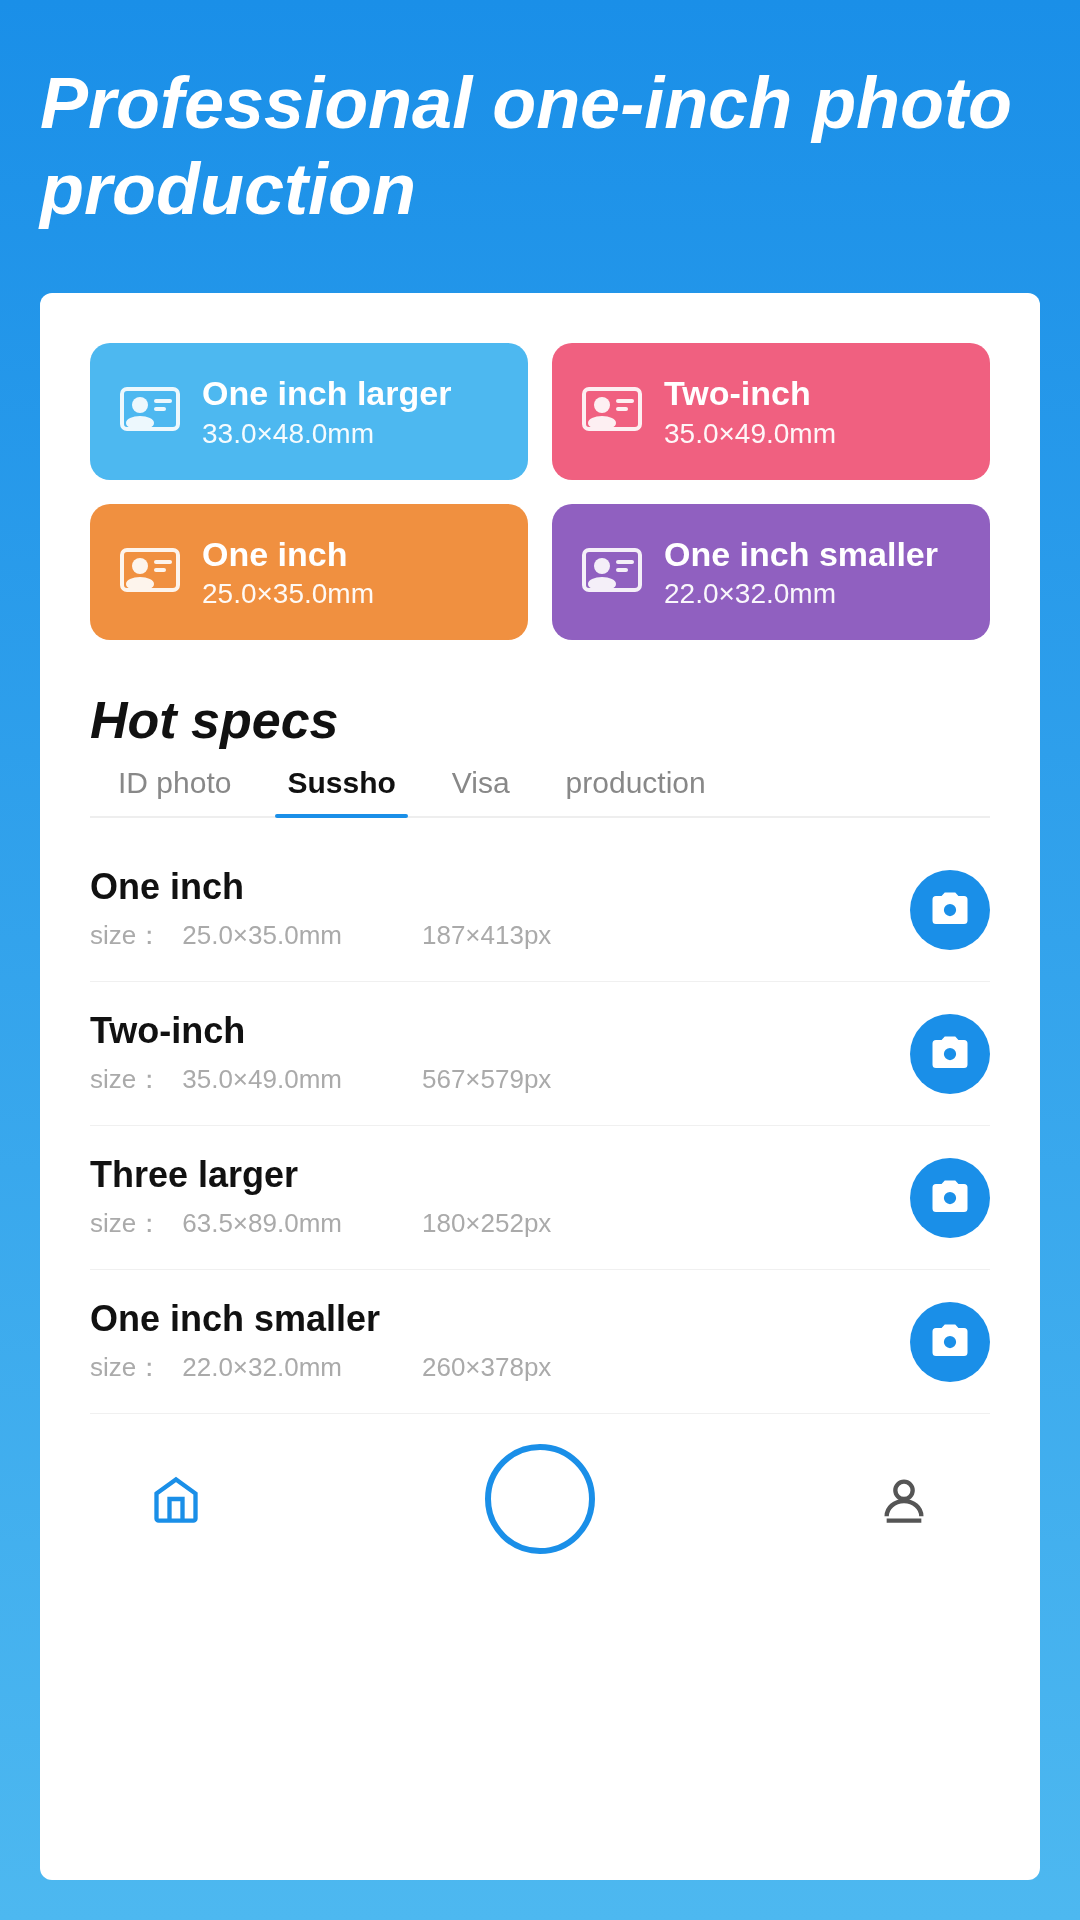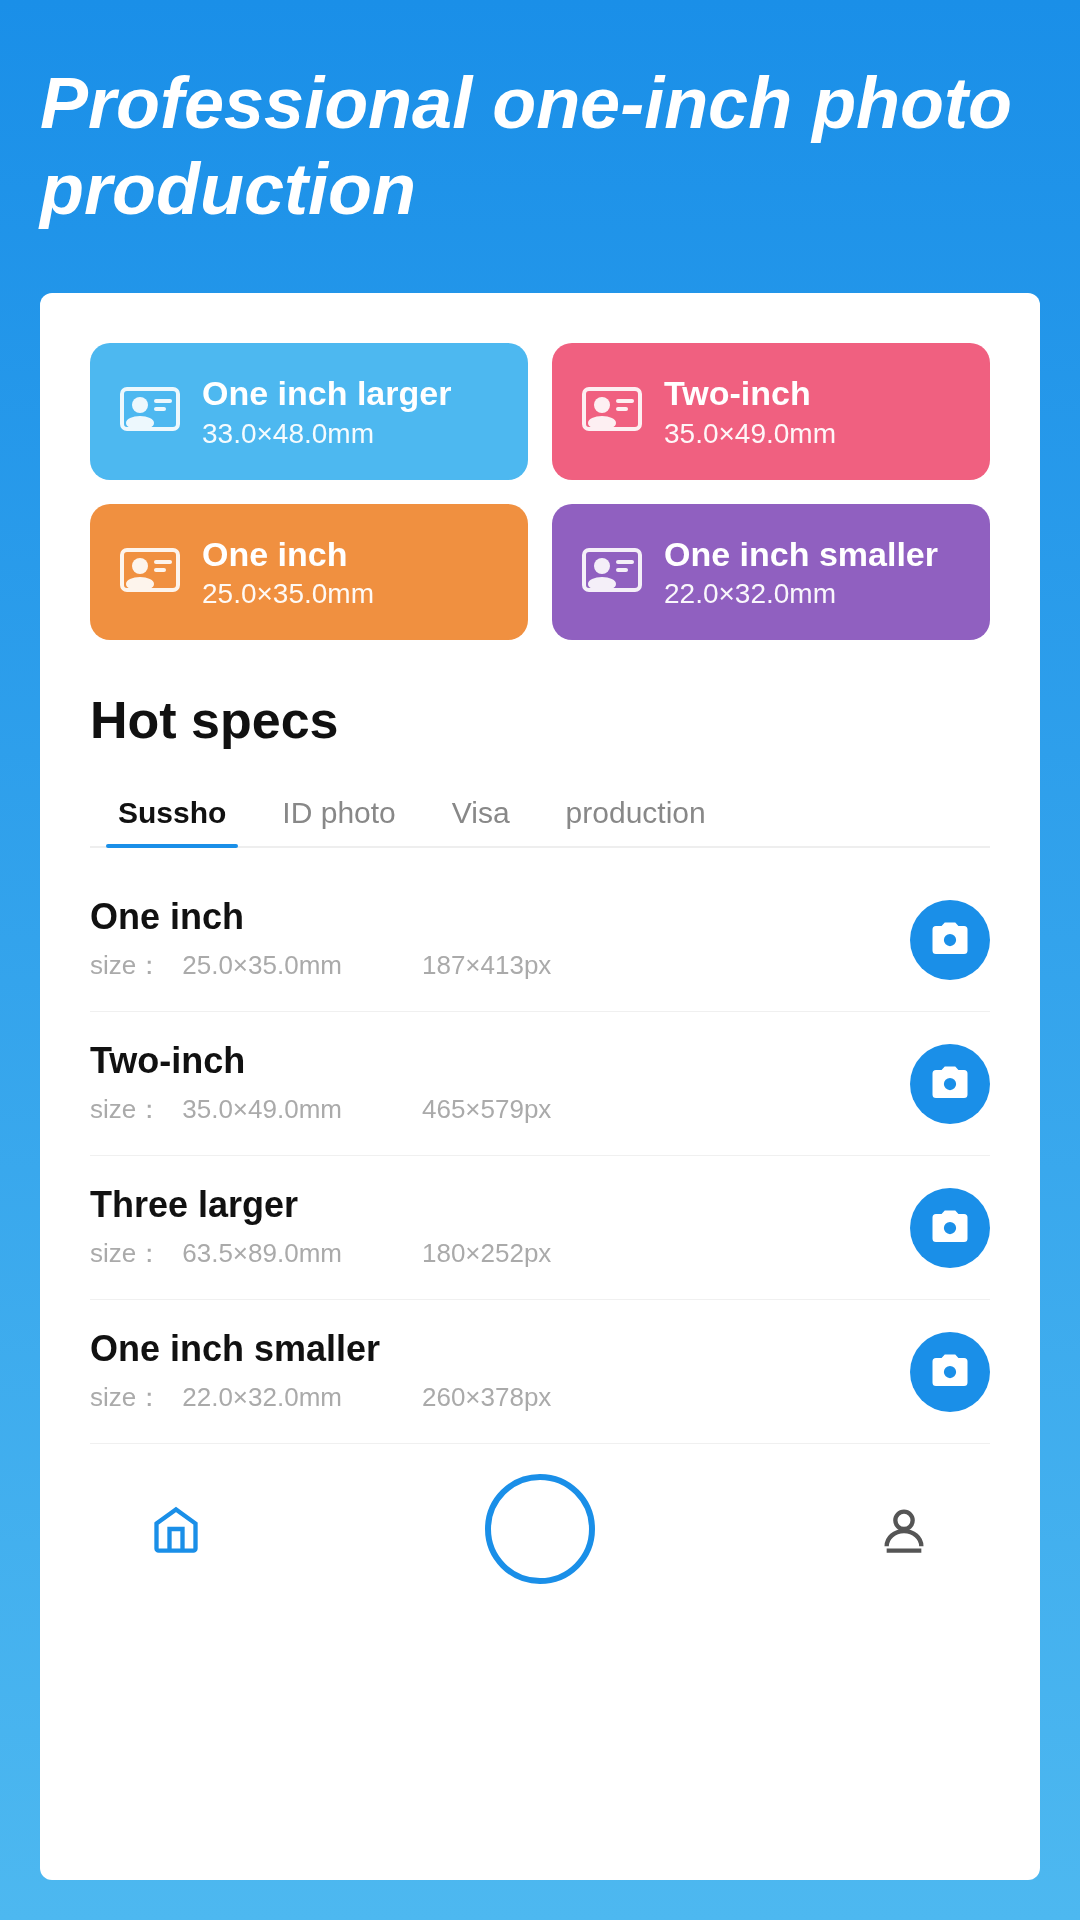--- a/index.html
+++ b/index.html
@@ -79,21 +79,21 @@
     .photo-card-size {
       font-size: 28px;
       margin-top: 4px;
       opacity: 0.95;
     }
 
     .section-title {
       font-size: 52px;
       font-weight: 800;
       color: #111;
-      margin-bottom: 30px;
+      font-style: italic;
     }
 
     .tabs {
       display: flex;
       gap: 0;
       border-bottom: 2px solid #eee;
       margin-bottom: 20px;
     }
 
     .tab {
@@ -289,22 +289,22 @@
         <div class="photo-card-title">One inch smaller</div>
         <div class="photo-card-size">22.0×32.0mm</div>
       </div>
     </div>
 
   </div>
 
   <div class="section-title">Hot specs</div>
 
   <div class="tabs">
+    <div class="tab">ID photo</div>
     <div class="tab active">Sussho</div>
-    <div class="tab">ID photo</div>
     <div class="tab">Visa</div>
     <div class="tab">production</div>
   </div>
 
   <div class="spec-list">
 
     <div class="spec-item">
       <div class="spec-item-left">
         <div class="spec-item-name">One inch</div>
         <div class="spec-item-details">
@@ -319,21 +319,21 @@
         </svg>
       </div>
     </div>
 
     <div class="spec-item">
       <div class="spec-item-left">
         <div class="spec-item-name">Two-inch</div>
         <div class="spec-item-details">
           <span class="spec-label">size：</span>
           <span class="spec-mm">35.0×49.0mm</span>
-          <span class="spec-px">465×579px</span>
+          <span class="spec-px">567×579px</span>
         </div>
       </div>
       <div class="camera-btn">
         <svg viewBox="0 0 24 24" xmlns="http://www.w3.org/2000/svg">
           <path d="M12 15.5a3.5 3.5 0 1 1 0-7 3.5 3.5 0 0 1 0 7zM20 4h-3.17L15 2H9L7.17 4H4a2 2 0 0 0-2 2v12a2 2 0 0 0 2 2h16a2 2 0 0 0 2-2V6a2 2 0 0 0-2-2z"></path>
         </svg>
       </div>
     </div>
 
     <div class="spec-item">

